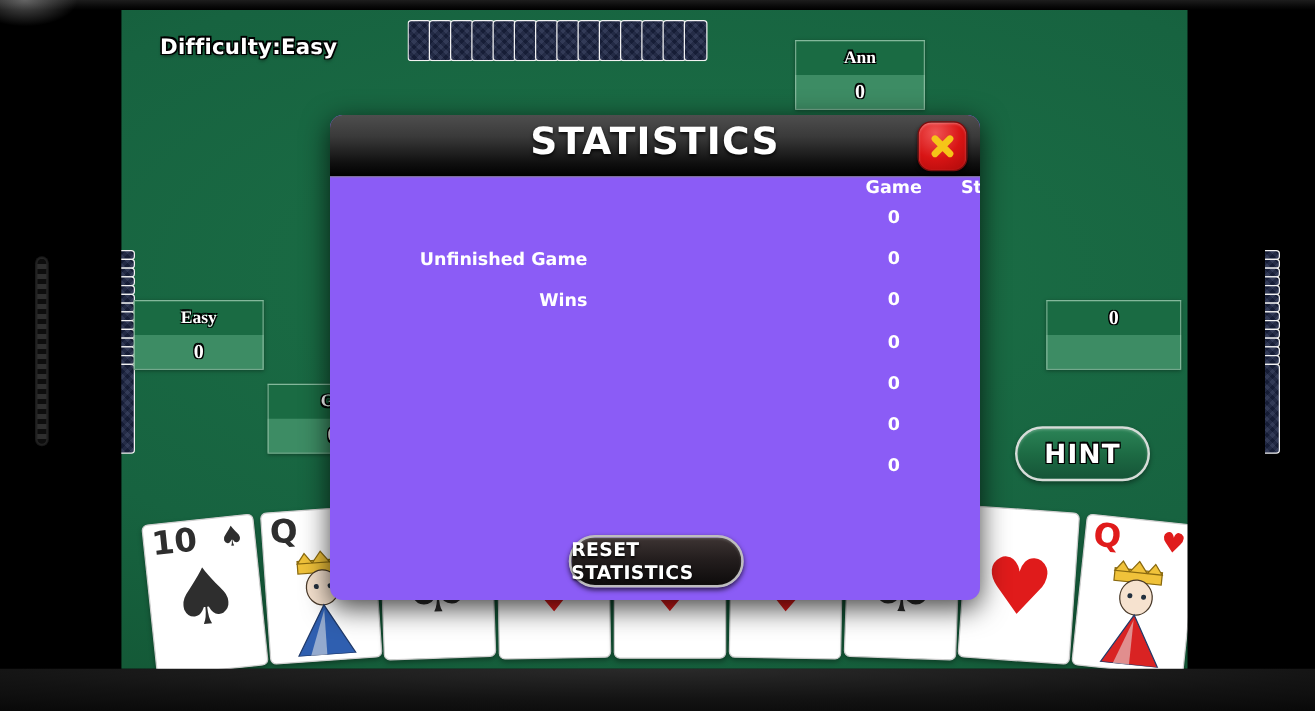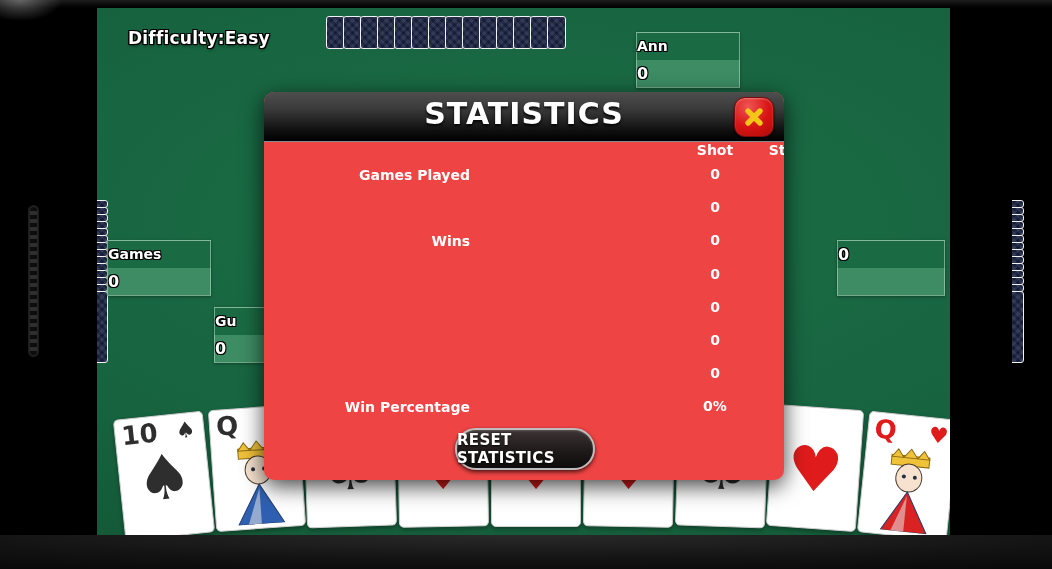--- a/index.html
+++ b/index.html
@@ -49,22 +49,23 @@
   }
 
   
   .player-box {
     position:absolute; z-index:18; width:104px; height:56px;
     border:1px solid rgba(190,220,200,.55);
     background:linear-gradient(#1a6b43 0 50%, #3d8c64 50% 100%);
     box-shadow:0 1px 3px rgba(0,0,0,.35);
   }
   .player-box .pname, .player-box .pscore {
-    display:block; text-align:left; color:#fff; font-weight:bold;
+    display:block; text-align:center; color:#fff; font-weight:bold;
     text-shadow:-1px -1px 0 #000,1px -1px 0 #000,-1px 1px 0 #000,1px 1px 0 #000;
+    font-family:Liberation Serif, serif;
   }
   .player-box .pname { font-size:14px; line-height:27px; }
   .player-box .pscore { font-size:16px; line-height:28px; }
   #pb-ann  { left:636px; top:32px; }
   #pb-anna { left:107px; top:240px; }
   #pb-sharon { left:837px; top:240px; width:108px; }
   #pb-guest { left:214px; top:307px; width:104px; }
 
   
   #hint-btn {
@@ -106,21 +107,21 @@
   .card .pip-small { position:absolute; right:8px; top:6px; font-size:22px; line-height:22px; }
   .card .pip-big { position:absolute; left:50%; top:52%; transform:translate(-50%,-50%); font-size:62px; line-height:62px; }
   .black { color:#2e2e2e; }
   .red { color:#e01b1b; }
 
   .facecard-art { position:absolute; left:12px; top:32px; width:66px; height:84px; }
 
   
   #dialog {
     position:absolute; left:264px; top:92px; width:520px; height:388px; z-index:40;
-    background:#ef4444; border-radius:10px;
+    background:#8b5cf6; border-radius:10px;
     box-shadow:0 6px 22px rgba(0,0,0,.75);
     overflow:hidden;
   }
   #dialog-title-bar {
     position:relative; height:50px;
     background:linear-gradient(#4e4e4e 0%, #3a3a3a 35%, #101010 78%, #000 100%);
     border-bottom:1px solid #8c8c8c;
     border-top-left-radius:10px; border-top-right-radius:10px;
   }
   #dialog-title {
@@ -220,31 +221,32 @@
       <div class="cardback" style="top: 77px;"></div>
       <div class="cardback" style="top: 84px;"></div>
       <div class="cardback last" style="top: 91px;"></div>
     </div>
 
   <div class="player-box" id="pb-ann">
     <span class="pname">Ann</span>
     <span class="pscore">0</span>
   </div>
   <div class="player-box" id="pb-anna">
-    <span class="pname">Games</span>
+    <span class="pname">Easy</span>
     <span class="pscore">0</span>
   </div>
   <div class="player-box" id="pb-sharon">
     <span class="pscore">0</span>
   </div>
   <div class="player-box" id="pb-guest">
     <span class="pname">Gu</span>
     <span class="pscore">0</span>
   </div>
 
+  <div id="hint-btn">HINT</div>
 
   <div id="hand">
       <div class="card" style="left: 22px; top: 10px; transform: rotate(-6deg);">
         <div class="rank black">10</div>
         <div class="pip-small black">♠</div>
         <div class="pip-big black">♠</div>
       </div>
       <div class="card" style="left: 115px; top: 2px; transform: rotate(-4deg);">
         <div class="rank black">Q</div>
         <div class="pip-small black">♠</div>
@@ -295,30 +297,30 @@
     <div id="dialog-title-bar">
       <div id="dialog-title">STATISTICS</div>
       <div id="close-btn">
         <svg width="24" height="24" viewBox="0 0 24 24">
           <path d="M6 6 L18 18 M18 6 L6 18" stroke="#f5c518" stroke-width="5.4" stroke-linecap="round"></path>
         </svg>
       </div>
     </div>
     <div id="stats-table">
       <div class="stat-head" id="stat-head">
-          <div class="col-head" style="left: 406px;">Shot</div>
+          <div class="col-head" style="left: 406px;">Game</div>
           <div class="col-head" style="left: 496px;">Standard</div>
         </div>
       <div id="stat-body">
           <div class="stat-row">
-            <div class="row-label">Games Played</div>
-            <div class="cell" style="left: 406px;">0</div>
-            <div class="cell" style="left: 496px;">0</div>
-          </div>
-          <div class="stat-row">
+            <div class="cell" style="left: 406px;">0</div>
+            <div class="cell" style="left: 496px;">0</div>
+          </div>
+          <div class="stat-row">
+            <div class="row-label">Unfinished Game</div>
             <div class="cell" style="left: 406px;">0</div>
             <div class="cell" style="left: 496px;">0</div>
           </div>
           <div class="stat-row">
             <div class="row-label">Wins</div>
             <div class="cell" style="left: 406px;">0</div>
             <div class="cell" style="left: 496px;">0</div>
           </div>
           <div class="stat-row">
             <div class="cell" style="left: 406px;">0</div>
@@ -328,25 +330,20 @@
             <div class="cell" style="left: 406px;">0</div>
             <div class="cell" style="left: 496px;">0</div>
           </div>
           <div class="stat-row">
             <div class="cell" style="left: 406px;">0</div>
             <div class="cell" style="left: 496px;">0</div>
           </div>
           <div class="stat-row">
             <div class="cell" style="left: 406px;">0</div>
             <div class="cell" style="left: 496px;">0</div>
-          </div>
-          <div class="stat-row">
-            <div class="row-label">Win Percentage</div>
-            <div class="cell" style="left: 406px;">0%</div>
-            <div class="cell" style="left: 496px;">0%</div>
           </div>
         </div>
     </div>
   </div>
 
   <div id="reset-btn">RESET STATISTICS</div>
 
   <div class="bezel-left"></div>
   <div class="bezel-right"></div>
   <div class="bezel-top"></div>

